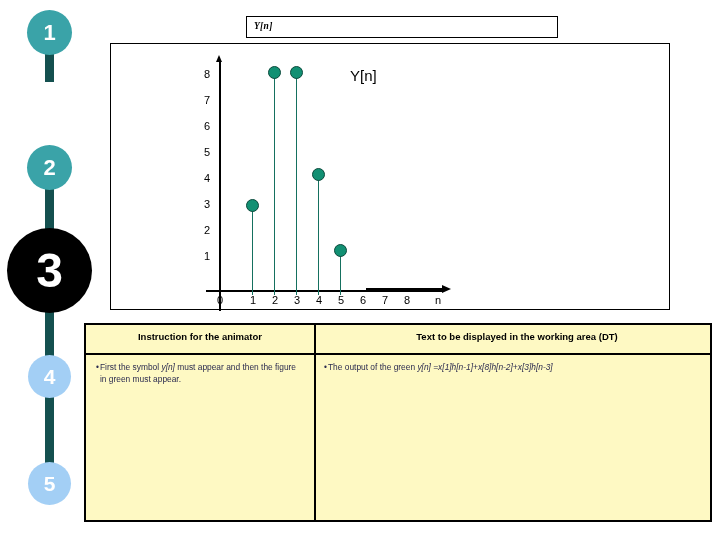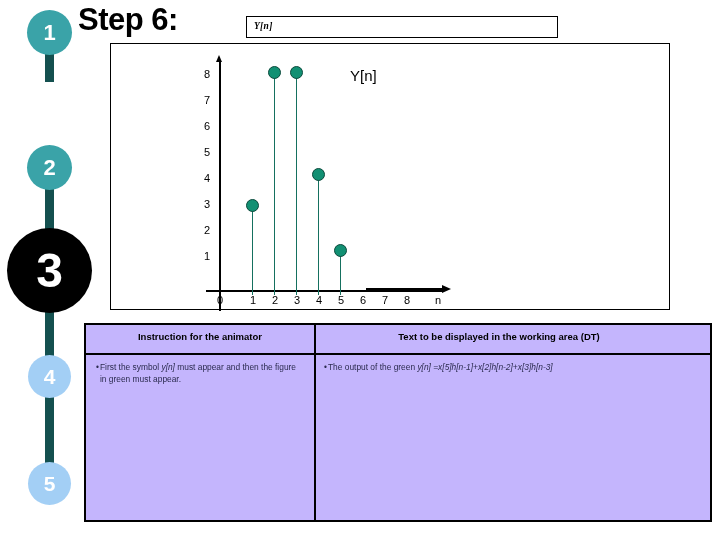--- a/index.html
+++ b/index.html
@@ -79,21 +79,21 @@
   }
   .xtick-mark{position:absolute;width:1.2px;height:11px;background:#2f6f62;}
 
   #series-label{
     position:absolute;font-size:15px;color:#000000;white-space:nowrap;
   }
 
   
   #bottom-table{
     position:absolute;left:84px;top:323px;width:628px;height:199px;
-    border:2.2px solid #000000;box-sizing:border-box;background:#c4b5fd;
+    border:2.2px solid #000000;box-sizing:border-box;background:#fef9c3;
   }
   #bottom-table .col-split{
     position:absolute;left:228px;top:0;width:2.2px;height:100%;background:#000000;
   }
   #bottom-table .row-split{
     position:absolute;left:0;top:28px;width:100%;height:2.2px;background:#000000;
   }
   .th{
     position:absolute;top:6px;font-size:9.5px;font-weight:bold;color:#000000;
     text-align:center;font-family:"Liberation Sans", sans-serif;
@@ -131,21 +131,20 @@
 
     <div class="step-node" style="left:28px;top:355px;width:43px;height:43px;background:#a3cff5;font-size:21px;">
       <span>4</span>
     </div>
 
     <div class="step-node" style="left:28px;top:462px;width:43px;height:43px;background:#a3cff5;font-size:21px;">
       <span>5</span>
     </div>
   </div>
 
-  <div id="page-title">Step 6:</div>
 
   <div id="symbol-box">
     <span class="txt">Y[n]</span>
   </div>
 
   <div id="chart-frame">
     <div class="plot">
 
       <div class="axis-v" style="left:108px;top:17px;height:250px;"></div>
       <div class="arrow-up" style="left:105px;top:11px;"></div>
@@ -197,30 +196,30 @@
 
       <div id="series-label" style="left:239px;top:23px;">Y[n]</div>
     </div>
   </div>
 
   <div id="bottom-table">
     <div class="row-split"></div>
     <div class="col-split"></div>
 
     <div class="th" style="left:0px;width:228px;">Instruction for the animator</div>
-    <div class="th" style="left:230px;width:366px;">Text to be displayed in the working area (DT)</div>
+    <div class="th" style="left:248px;width:366px;">Text to be displayed in the working area (DT)</div>
 
     <div class="cell" style="left:10px;top:36px;width:208px;">
       <span class="bullet">•</span>
       <span class="body">
         <span>First the symbol </span><span class="it">y[n]</span><span> must appear and then the figure in green must appear.</span>
       </span>
     </div>
 
     <div class="cell" style="left:238px;top:36px;width:356px;">
       <span class="bullet">•</span>
       <span class="body">
-        <span>The output of the green </span><span class="it">y[n] =x[5]h[n-1]+x[2]h[n-2]+x[3]h[n-3]</span>
+        <span>The output of the green </span><span class="it">y[n] =x[1]h[n-1]+x[8]h[n-2]+x[3]h[n-3]</span>
       </span>
     </div>
   </div>
 
 </div>
 
 </body></html>

